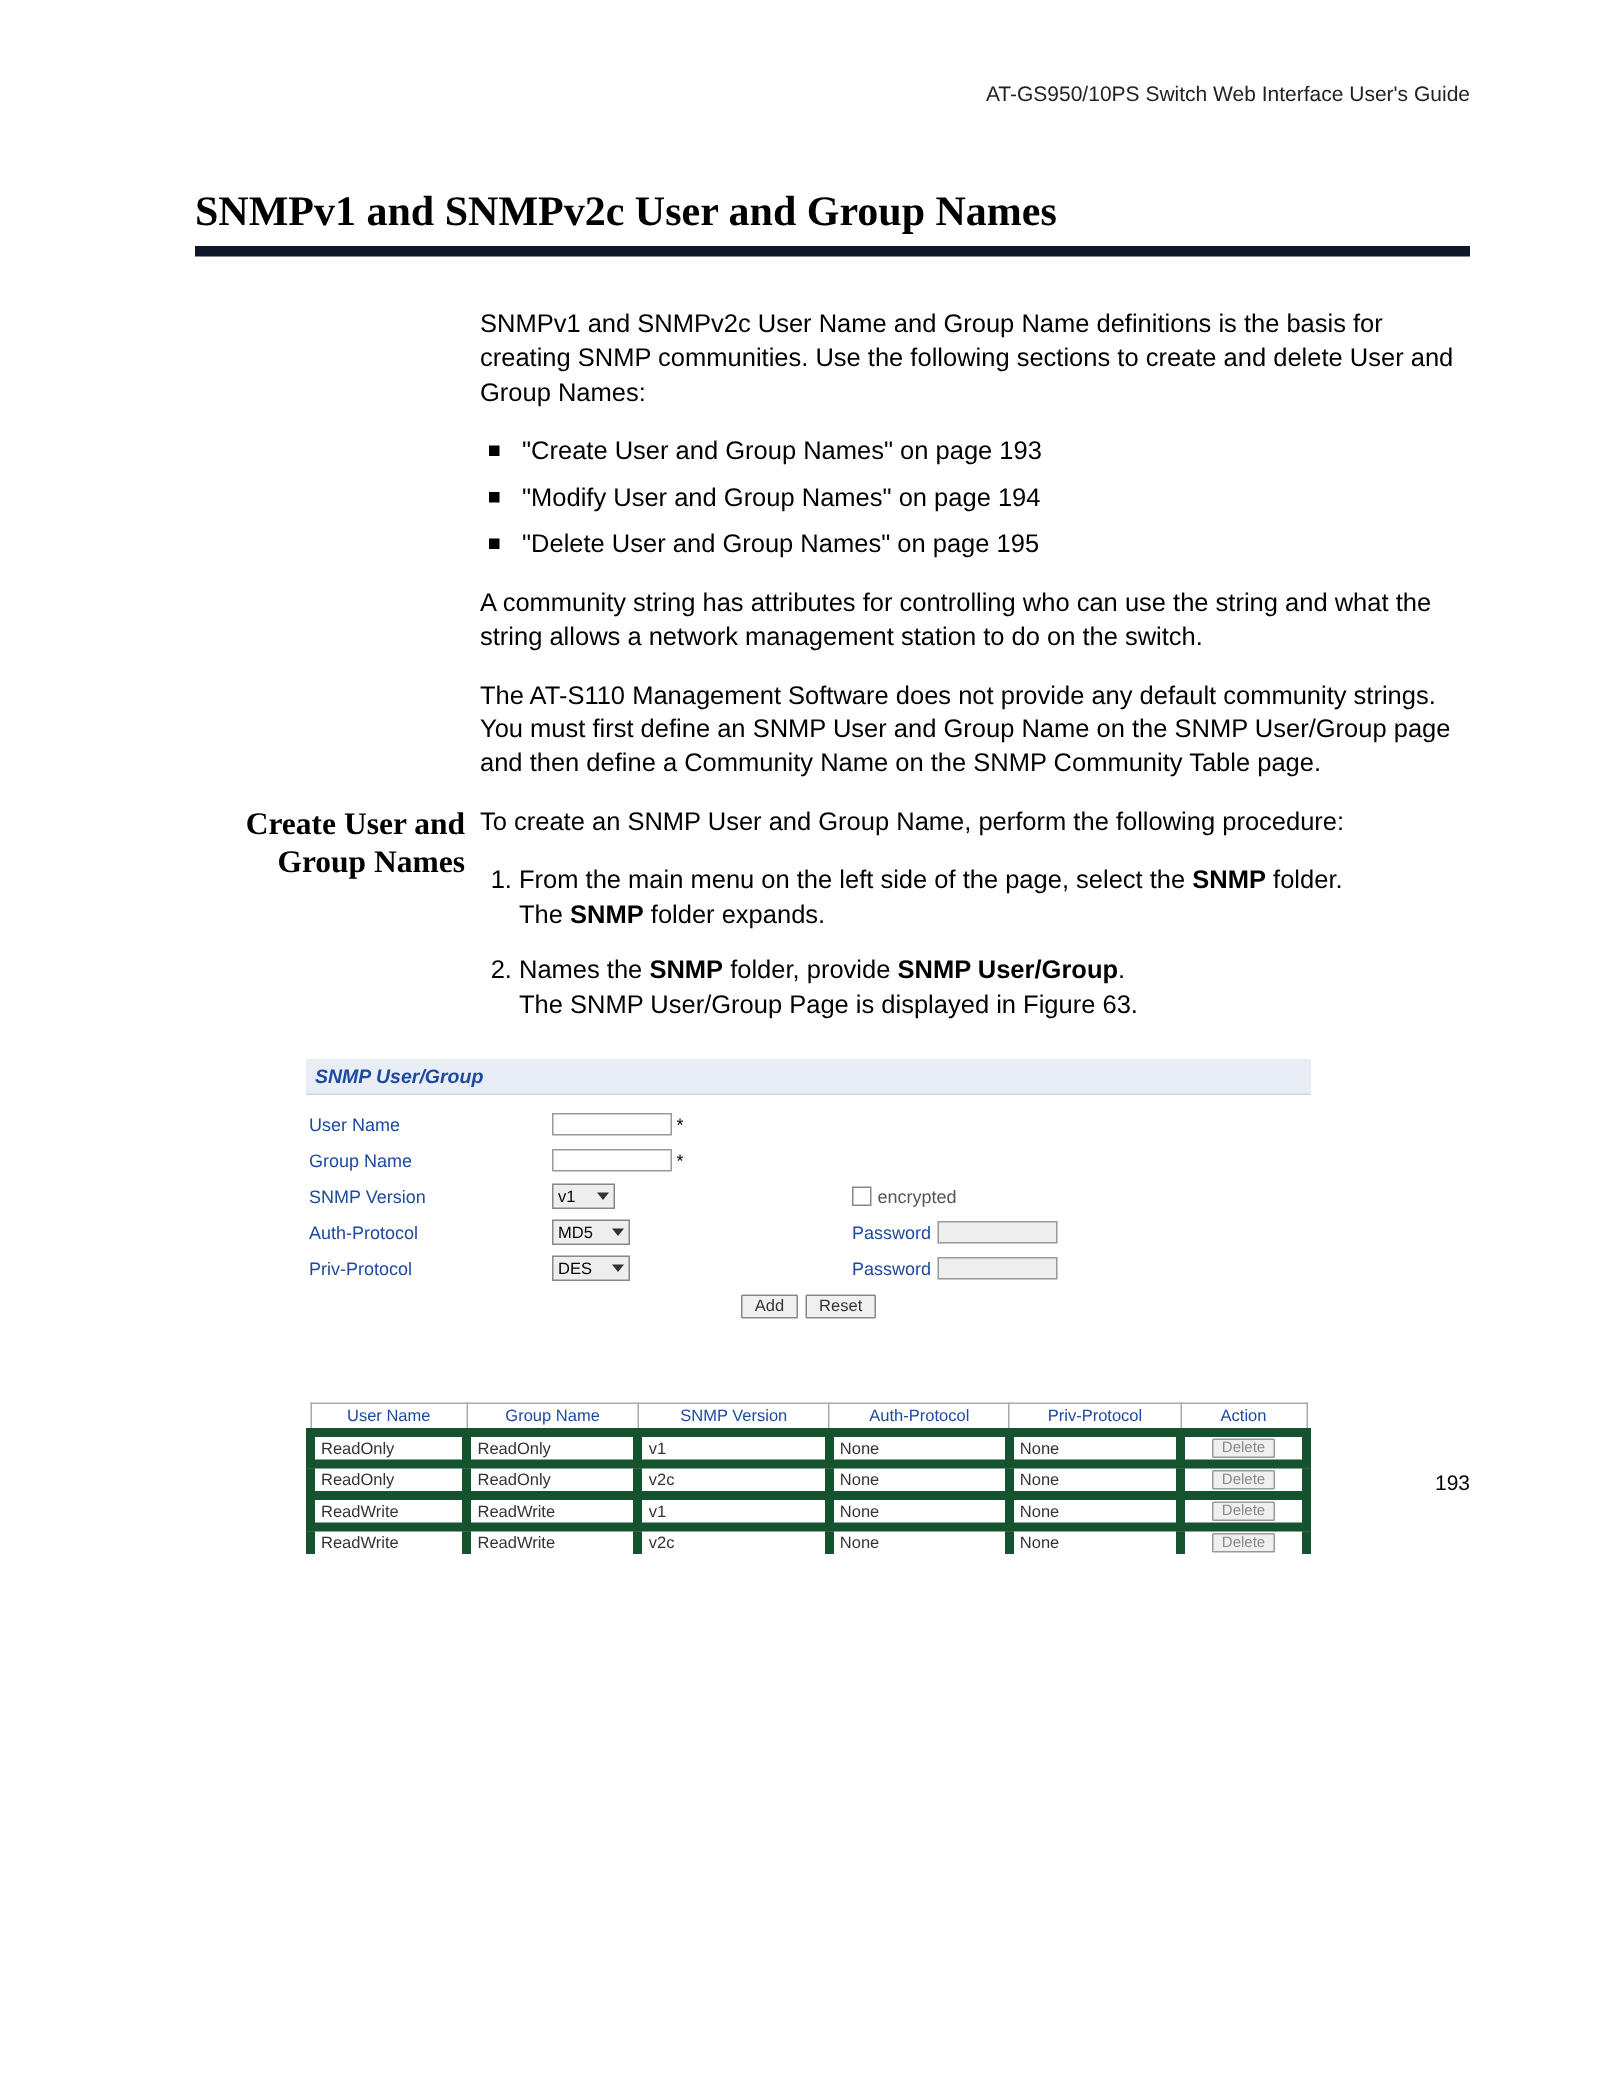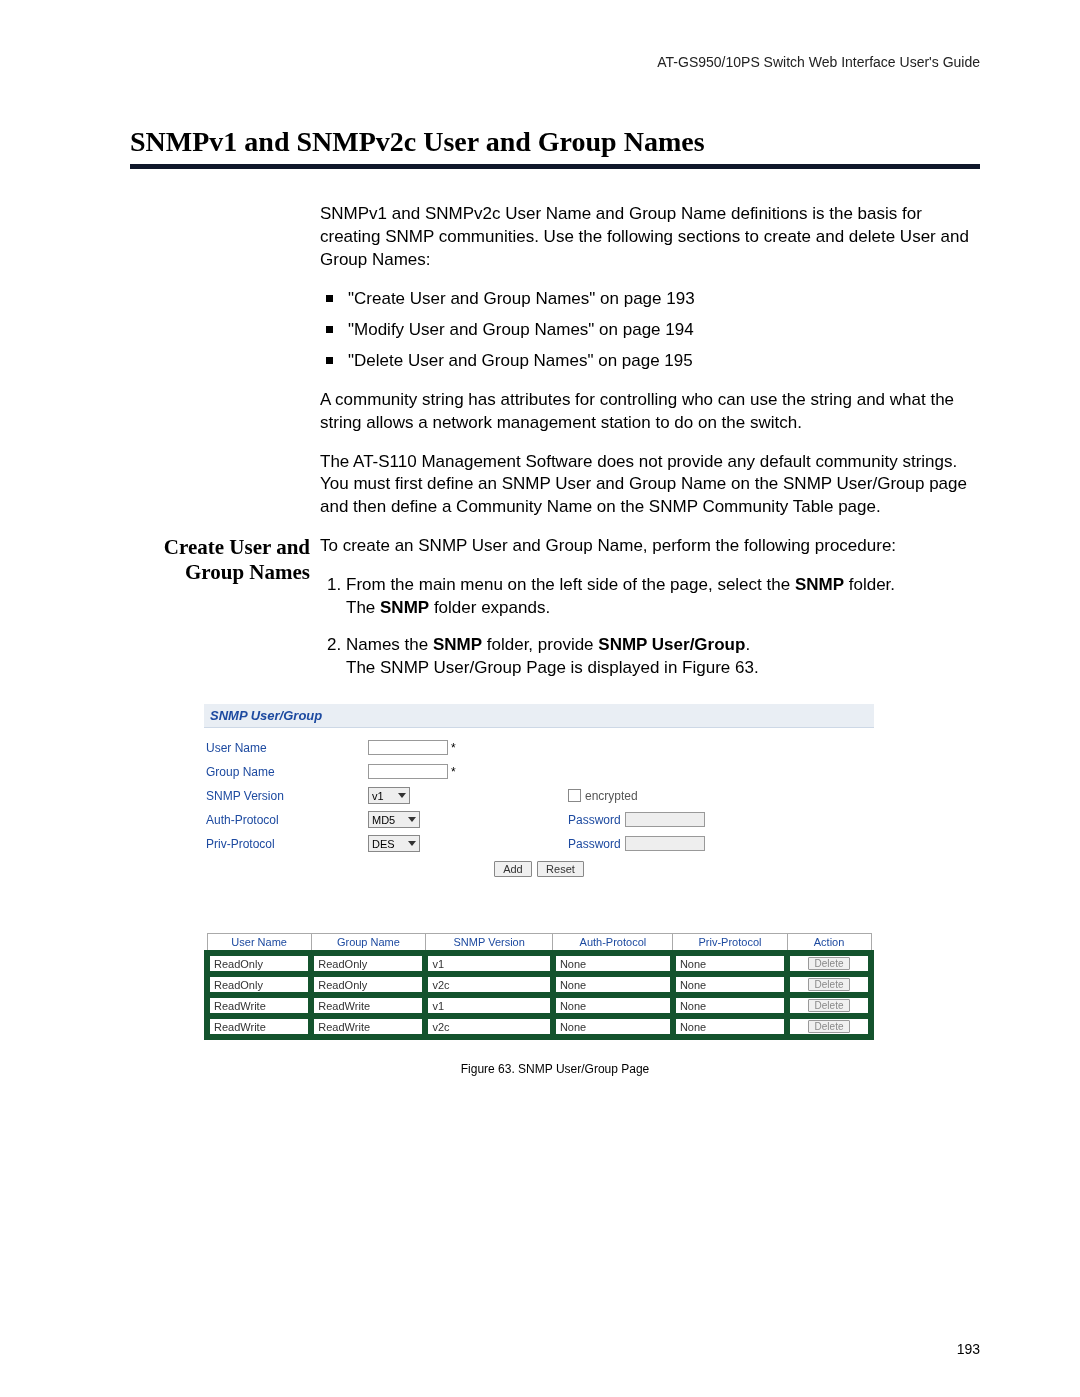--- a/index.html
+++ b/index.html
@@ -4,36 +4,36 @@
 <style>
   body {
     margin: 0;
     padding: 0;
     background: #fff;
     font-family: Arial, Helvetica, sans-serif;
     color: #000;
   }
   .page {
     width: 1080px;
-    height: 1397px;
+    height: 1036px;
     position: relative;
     box-sizing: border-box;
     padding: 54px 100px 40px 130px;
   }
   .header-line {
     text-align: right;
     font-size: 14px;
     color: #222;
     margin-bottom: 56px;
   }
   .section-title {
     font-family: "Times New Roman", Times, serif;
     font-size: 28px;
     font-weight: bold;
-    border-bottom: 5px solid #0f172a;
+    border-bottom: 7px solid #0f172a;
     padding-bottom: 6px;
     margin-bottom: 34px;
   }
   .two-col {
     display: flex;
   }
   .left-col {
     width: 180px;
     flex: none;
     padding-right: 10px;

